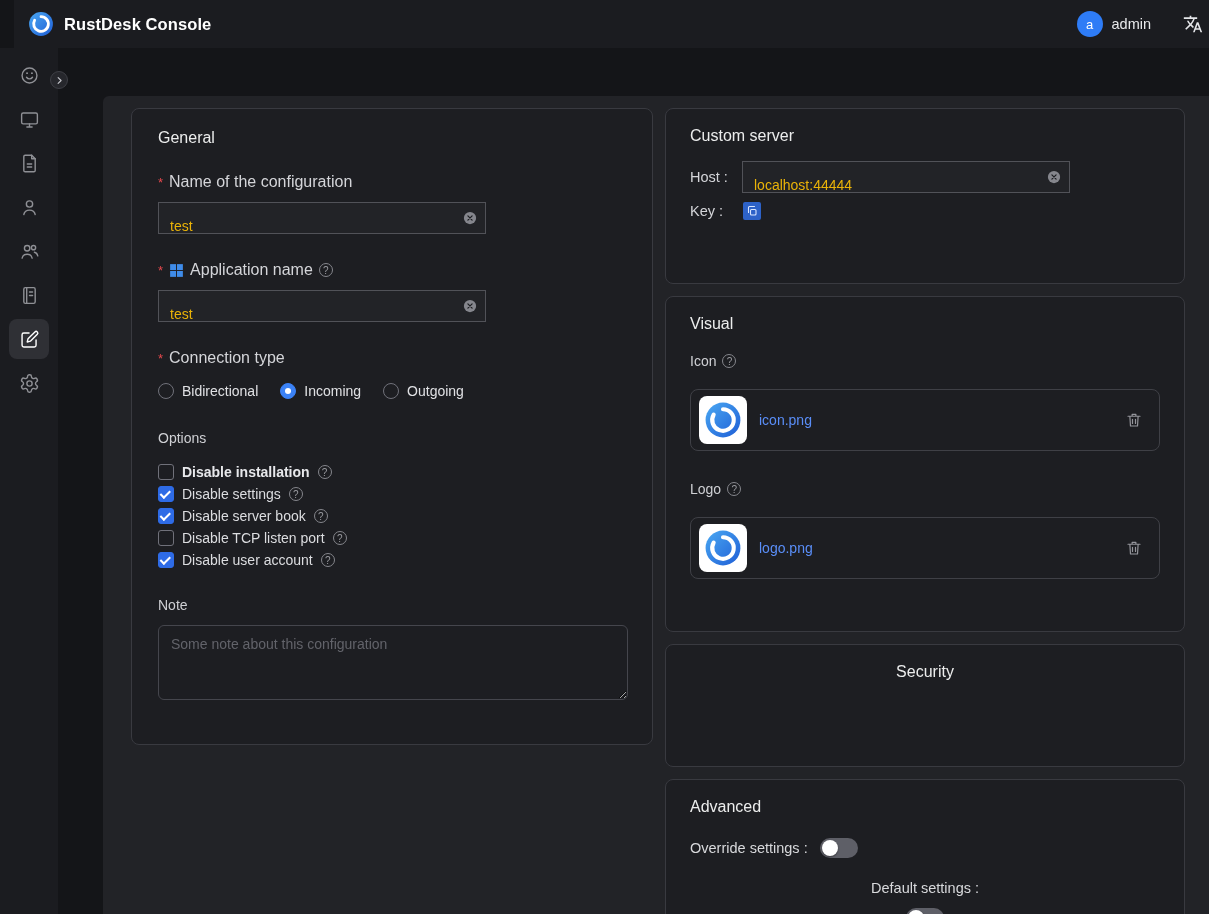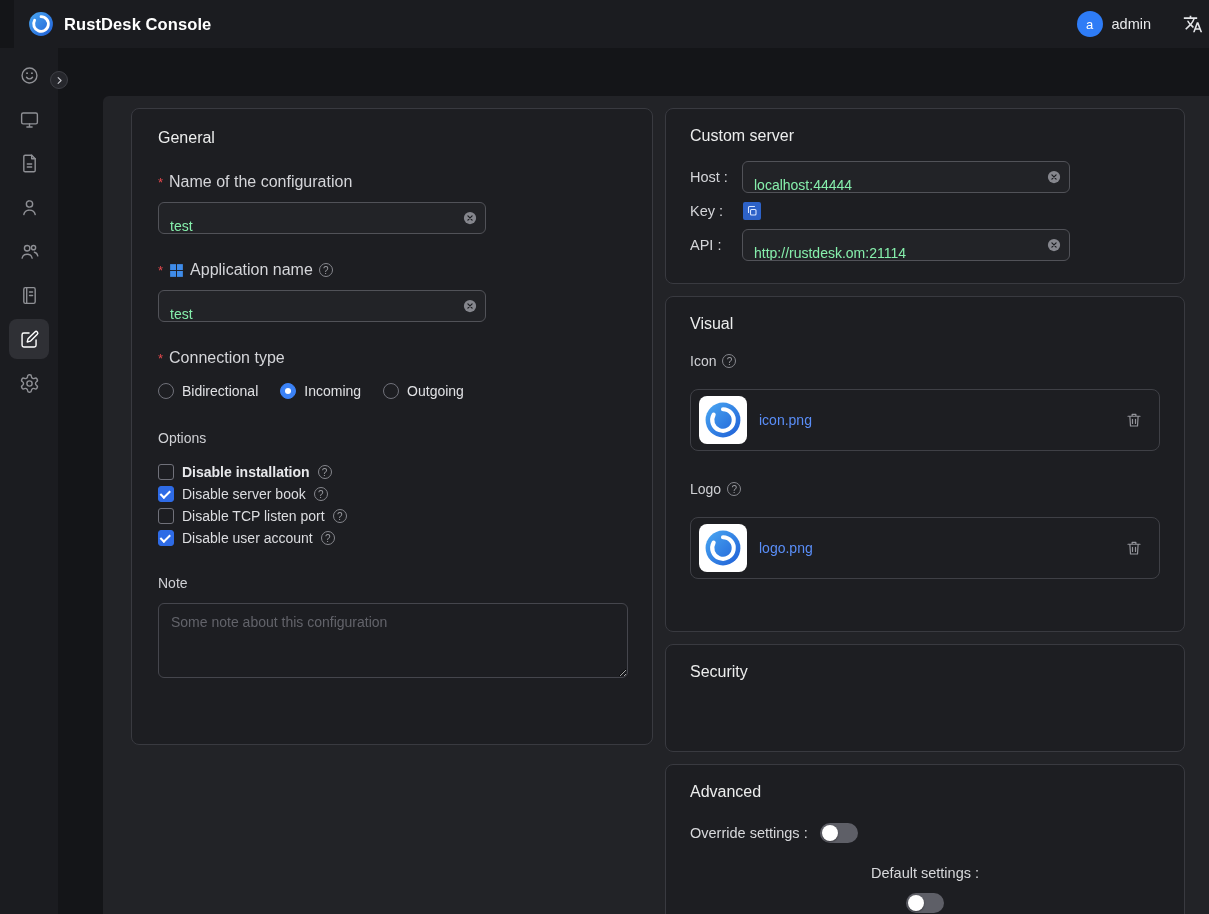--- a/index.html
+++ b/index.html
@@ -47,22 +47,22 @@
   
   .general-card{width:522px;height:637px;padding:20px 26px;}
   .general-card h2{margin-bottom:26px;}
   .flabel{font-size:16px;color:#d4d5d9;display:flex;align-items:center;gap:6px;}
   .req::before{content:"*";color:#e5484d;font-size:13px;}
   .winlogo{width:15px;height:15px;display:flex;flex:none;}
   .qmark{width:14px;height:14px;border:1px solid #85868c;border-radius:50%;color:#9a9ba0;
     font-size:10px;display:inline-flex;align-items:center;justify-content:center;flex:none;cursor:pointer;}
   .qmark::after{content:"?";}
   .input-wrap{position:relative;width:328px;height:32px;margin:11px 0 27px;}
-  .text-input{width:100%;height:100%;background:#222327;border:1px solid #515258;border-radius:6px;
-    color:#86efac;font-size:14px;padding:16px 30px 0 11px;font-family:inherit;outline:none;}
+  .text-input{width:100%;height:100%;background:#222327;border:1px solid #515258;border-radius:0;
+    color:#eab308;font-size:14px;padding:16px 30px 0 11px;font-family:inherit;outline:none;}
   .clear-ic{position:absolute;right:9px;top:50%;transform:translateY(-50%);width:14px;height:14px;
     display:flex;cursor:pointer;}
   .radio-row{display:flex;gap:22px;margin:16px 0 31px;}
   .radio-item{display:flex;align-items:center;gap:8px;font-size:14px;color:#e0e1e4;cursor:pointer;}
   .radio{width:16px;height:16px;border-radius:50%;border:1.5px solid #70717a;position:relative;flex:none;}
   .radio.on{background:#3b82f6;border-color:#3b82f6;}
   .radio.on::after{content:"";position:absolute;left:50%;top:50%;width:6px;height:6px;border-radius:50%;
     background:#fff;transform:translate(-50%,-50%);}
   .sec-label{font-size:14px;color:#cfd0d4;margin-bottom:15px;}
   .opt-row{display:flex;align-items:center;gap:8px;height:22px;font-size:14px;color:#dcdde0;cursor:pointer;}
@@ -99,21 +99,21 @@
   .filebox{height:62px;border:1px solid #3f4046;border-radius:8px;display:flex;align-items:center;
     padding:0 16px 0 8px;}
   .thumb{width:48px;height:48px;background:#ffffff;border-radius:8px;display:flex;align-items:center;
     justify-content:center;flex:none;}
   .thumb svg{width:38px;height:38px;}
   .filelink{color:#5a8ef8;font-size:14px;margin-left:12px;text-decoration:none;cursor:pointer;}
   .trash{margin-left:auto;width:18px;height:18px;color:#94959b;cursor:pointer;display:flex;}
   .trash svg{width:18px;height:18px;}
 
   
-  .security-card{height:108px;padding:18px 24px;}
+  .security-card{height:123px;padding:18px 24px;text-align:center;}
   .security-card h2{margin-bottom:18px;}
   .advanced-card{height:300px;padding:18px 24px;}
   .advanced-card h2{margin-bottom:22px;}
   .tog-row{display:flex;align-items:center;gap:12px;font-size:14.5px;color:#d8d9dc;}
   .tog-row + .tog-row{margin-top:22px;flex-direction:column;}
   .switch{width:38px;height:20px;border-radius:10px;background:#5e5f67;position:relative;flex:none;cursor:pointer;}
   .switch::after{content:"";position:absolute;left:2px;top:2px;width:16px;height:16px;border-radius:50%;
     background:#fff;box-shadow:0 1px 2px rgba(0,0,0,.4);}
 </style>
 </head>
@@ -284,20 +284,25 @@
         <span class="radio"></span>
         <span>Outgoing</span>
       </label>
     </div>
 
     <div class="sec-label">Options</div>
     <div class="opts-block">
       <label class="opt-row">
         <span class="cb"></span>
         <span class="strong">Disable installation</span>
+        <span class="qmark"></span>
+      </label>
+      <label class="opt-row">
+        <span class="cb on"></span>
+        <span>Disable settings</span>
         <span class="qmark"></span>
       </label>
       <label class="opt-row">
         <span class="cb on"></span>
         <span>Disable server book</span>
         <span class="qmark"></span>
       </label>
       <label class="opt-row">
         <span class="cb"></span>
         <span>Disable TCP listen port</span>
@@ -334,32 +339,20 @@
         <span class="srv-label">Key :</span>
         <div class="keybox">
           <span class="copybtn">
             <svg viewBox="0 0 24 24" fill="none" stroke="currentColor" stroke-width="2.2" stroke-linecap="round" stroke-linejoin="round">
                 <rect x="9" y="9" width="11" height="11" rx="2"></rect>
                 <path d="M5 15V5a2 2 0 0 1 2-2h10"></path>
               </svg>
           </span>
         </div>
       </div>
-      <div class="srv-row" style="margin-bottom:0;">
-        <span class="srv-label">API :</span>
-        <div class="srv-input-wrap input-wrap" style="margin:0;">
-          <input class="text-input" type="text" value="http://rustdesk.om:21114" style="">
-          <span class="clear-ic">
-            <svg viewBox="0 0 16 16">
-                <circle cx="8" cy="8" r="7" fill="#85868d"></circle>
-                <path d="M5.6 5.6l4.8 4.8M10.4 5.6l-4.8 4.8" stroke="#1d1e22" stroke-width="1.4" stroke-linecap="round"></path>
-              </svg>
-          </span>
-        </div>
-      </div>
     </div>
 
     <div class="card visual-card">
       <h2>Visual</h2>
       <div class="vlabel">
         <span>Icon</span>
         <span class="qmark"></span>
       </div>
       <div class="filebox">
         <span class="thumb">

